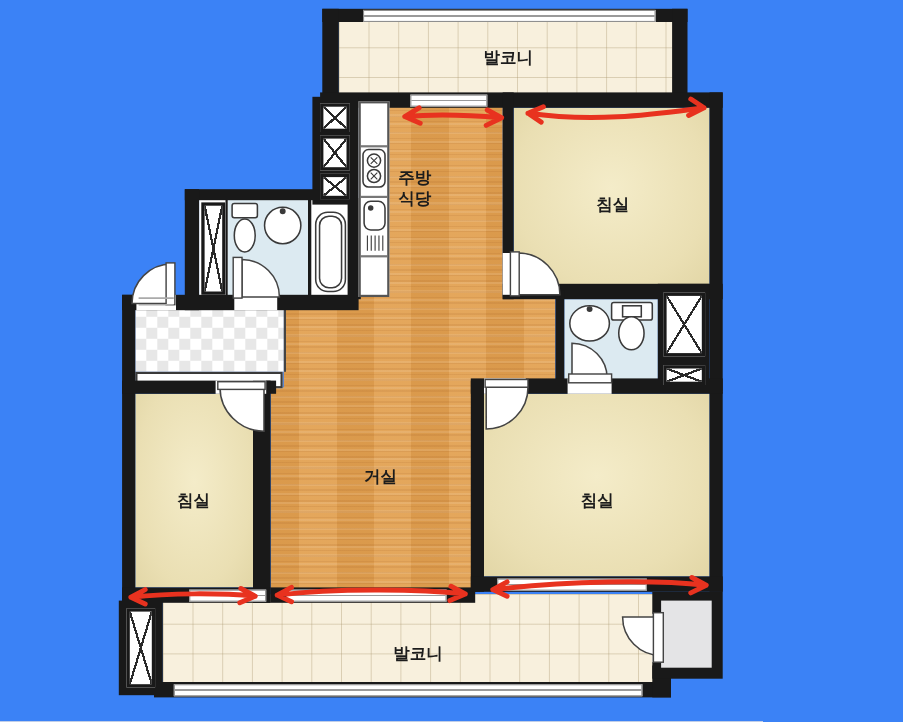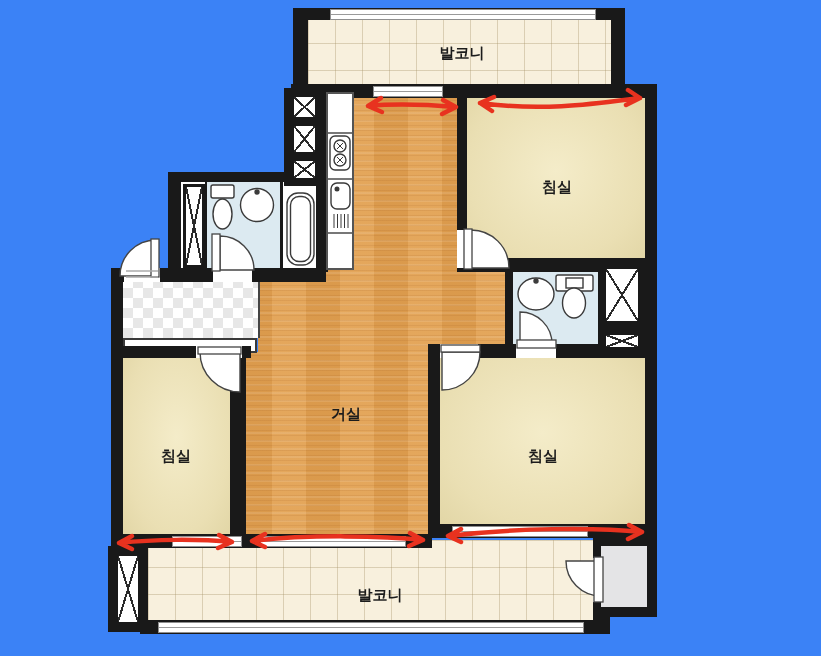--- a/index.html
+++ b/index.html
@@ -185,24 +185,28 @@
       <path d="M368,106 C400,103 432,105 456,107 M381,98 L368,106 L382,112 M443,100 L456,107 L442,114"></path>
       <path d="M480,103 C545,112 600,103 640,98 M494,97 L480,103 L492,111 M628,90 L640,98 L626,105"></path>
       <path d="M119,543 C155,539 200,539 232,542 M132,536 L119,543 L132,549 M219,535 L232,542 L218,548"></path>
       <path d="M252,541 C310,534 385,536 423,540 M265,534 L252,541 L265,547 M410,533 L423,540 L409,546"></path>
       <path d="M448,536 C515,528 595,527 642,532 M461,529 L448,536 L461,542 M629,525 L642,532 L628,539"></path>
     </g>
   </svg>
 
   <div class="room-label" style="left:407px;top:43px;"><span>발코니</span></div>
 
+  <div class="room-label" style="left:362px;top:152px;width:60px;text-align:left;">
+    <span style="display:block;">주방</span>
+    <span style="display:block;">식당</span>
+  </div>
 
   <div class="room-label" style="left:502px;top:177px;"><span>침실</span></div>
 
-  <div class="room-label" style="left:291px;top:404px;"><span>거실</span></div>
+  <div class="room-label" style="left:291px;top:424px;"><span>거실</span></div>
 
   <div class="room-label" style="left:121px;top:446px;"><span>침실</span></div>
 
   <div class="room-label" style="left:488px;top:446px;"><span>침실</span></div>
 
   <div class="room-label" style="left:325px;top:585px;"><span>발코니</span></div>
 
 
 </div>
 

